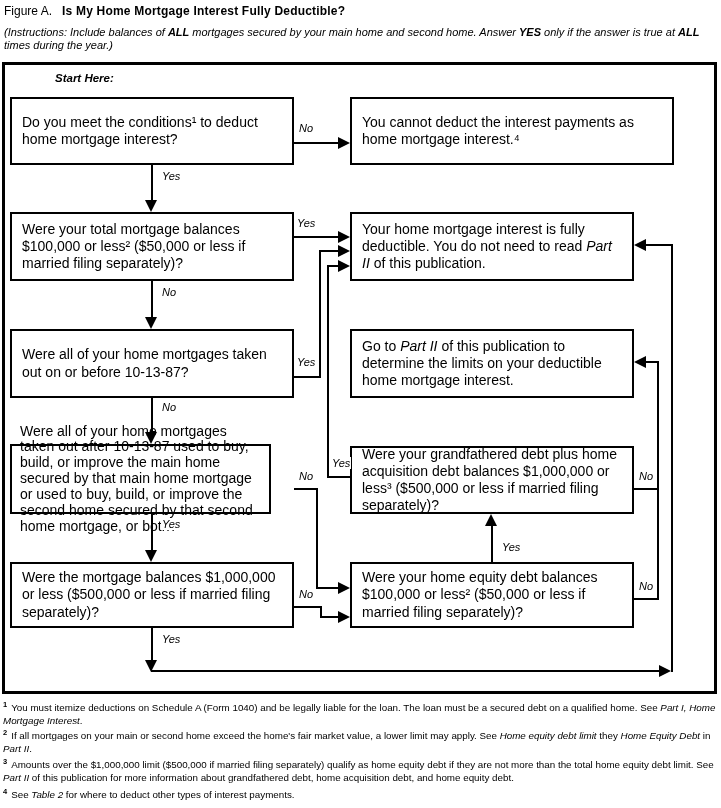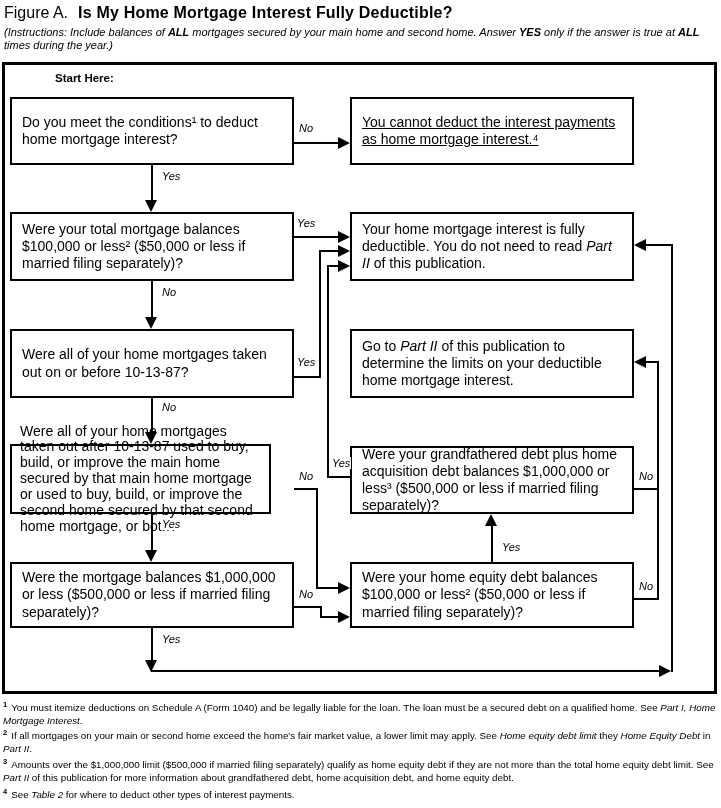--- a/index.html
+++ b/index.html
@@ -1,24 +1,24 @@
 <!DOCTYPE html>
 <html><head>
 <meta charset="utf-8">
 <style>
   html,body{margin:0;padding:0;background:#fff;}
   body{width:721px;height:808px;position:relative;overflow:hidden;
        font-family:"Liberation Sans","DejaVu Sans",sans-serif;color:#000;}
   .page{position:absolute;left:0;top:0;width:721px;height:808px;}
-  .title{position:absolute;left:4px;top:4px;font-size:16px;white-space:nowrap;}
+  .title{position:absolute;left:4px;top:4px;font-size:12px;white-space:nowrap;}
   .title .main{font-weight:bold;margin-left:10px;letter-spacing:.2px;}
   .instr{position:absolute;left:4px;top:26px;width:714px;font-size:11px;font-style:italic;line-height:1.22;}
   .instr b{font-weight:bold;}
   .frame{position:absolute;left:2px;top:62px;width:715px;height:632px;border:3px solid #000;box-sizing:border-box;}
-  .start{position:absolute;left:55px;top:72px;font-size:11.5px;font-weight:bold;}
+  .start{position:absolute;left:55px;top:72px;font-size:11.5px;font-weight:bold;font-style:italic;}
   .box{position:absolute;border:2px solid #000;box-sizing:border-box;background:#fff;
        display:flex;align-items:center;padding:3px 10px;font-size:14px;line-height:1.22;}
   .box .em{font-style:italic;}
   .tight{line-height:1.13;padding:2px 8px;}
   .lbl{position:absolute;font-size:11px;font-style:italic;background:#fff;padding:0 1px;}
   .hline{position:absolute;height:2px;background:#000;}
   .vline{position:absolute;width:2px;background:#000;}
   .ah{position:absolute;width:0;height:0;border-style:solid;}
   .ah-r{border-width:6px 0 6px 12px;border-color:transparent transparent transparent #000;}
   .ah-l{border-width:6px 12px 6px 0;border-color:transparent #000 transparent transparent;}
@@ -39,21 +39,21 @@
   <div class="instr">
     <span>(Instructions: Include balances of </span><b>ALL</b><span> mortgages secured by your main home and second home. Answer </span><b>YES</b><span> only if the answer is true at </span><b>ALL</b><span> times during the year.)</span>
   </div>
 
   <div class="frame"></div>
   <div class="start">Start Here:</div>
 
   <div class="box" style="left:10px;top:97px;width:284px;height:68px;">
     <span>Do you meet the conditions¹ to deduct home mortgage interest?</span>
   </div>
-  <div class="box" style="left:350px;top:97px;width:284px;height:68px;text-decoration:underline;">
+  <div class="box" style="left:350px;top:97px;width:324px;height:68px;">
     <span>You cannot deduct the interest payments as home mortgage interest.⁴</span>
   </div>
 
   <div class="box" style="left:10px;top:212px;width:284px;height:69px;">
     <span>Were your total mortgage balances $100,000 or less² ($50,000 or less if married filing separately)?</span>
   </div>
   <div class="box" style="left:350px;top:212px;width:284px;height:69px;">
     <span><span>Your home mortgage interest is fully deductible. You do not need to read </span><span class="em">Part II</span><span> of this publication.</span></span>
   </div>
 

